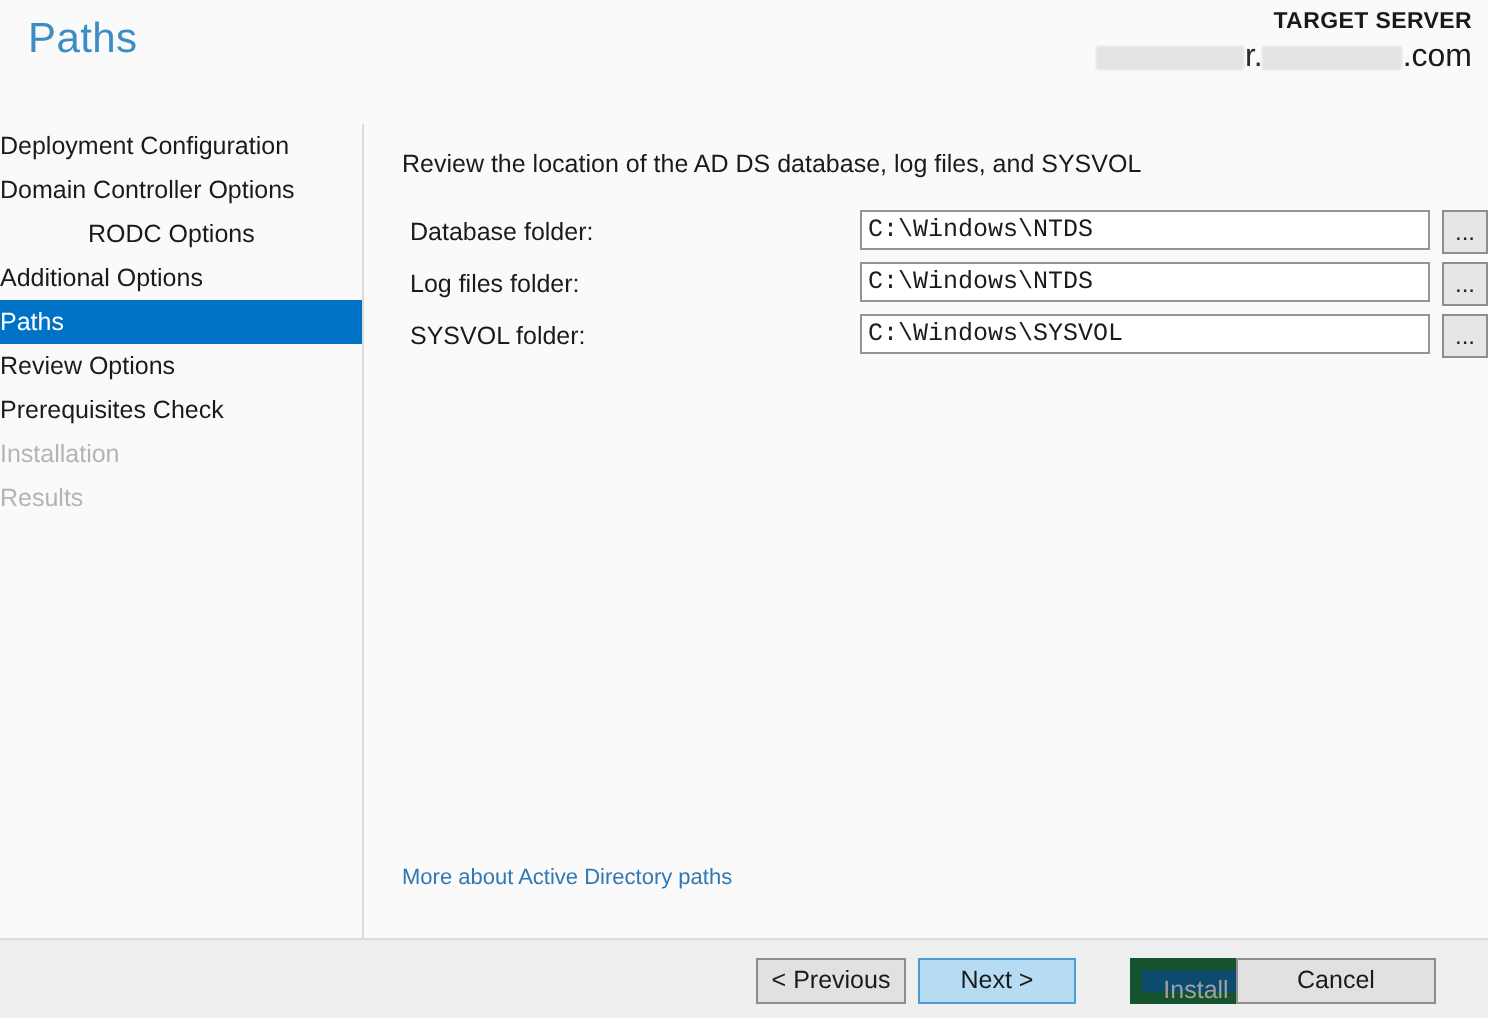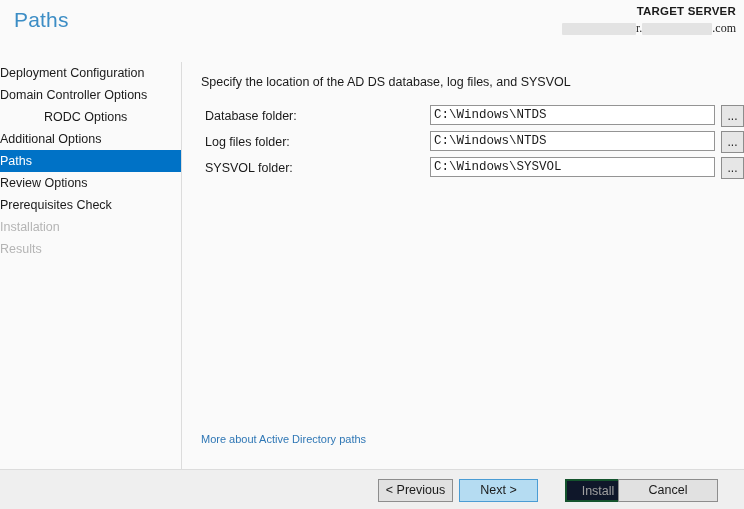--- a/index.html
+++ b/index.html
@@ -40,25 +40,24 @@
   }
   .target-server-label {
     display: block;
     font-size: 11.5px;
     font-weight: bold;
     color: #1a1a1a;
     letter-spacing: 0.2px;
   }
   .target-server-name {
     display: block;
-    font-size: 12px;
+    font-size: 16px;
     color: #1a1a1a;
     white-space: nowrap;
     margin-top: 2px;
-    font-family: Liberation Serif, serif;
   }
   .redact {
     display: inline-block;
     vertical-align: middle;
     height: 12px;
     background: #e3e3e3;
     border-radius: 1px;
     filter: blur(0.6px);
   }
   .redact.a { width: 74px; }
@@ -186,22 +185,22 @@
     padding: 0;
   }
   .btn-previous { left: 378px; width: 75px; }
   .btn-next {
     left: 459px; width: 79px;
     background: #b5dcf2;
     border: 1px solid #4a9cd4;
   }
   .btn-install {
     left: 565px; width: 66px;
-    background: #0f172a;
-    border: 2px solid #14532d;
+    background: #0c4a6e;
+    border: 6px solid #14532d;
     color: #a0a0a0;
   }
   .btn-cancel { left: 618px; width: 100px; }
 </style>
 </head>
 <body>
 
 <div class="header">
   <div class="page-title">Paths</div>
   <div class="target-server">
@@ -216,21 +215,21 @@
   <div class="nav-item indent"><span>RODC Options</span></div>
   <div class="nav-item"><span>Additional Options</span></div>
   <div class="nav-item selected"><span>Paths</span></div>
   <div class="nav-item"><span>Review Options</span></div>
   <div class="nav-item"><span>Prerequisites Check</span></div>
   <div class="nav-item disabled"><span>Installation</span></div>
   <div class="nav-item disabled"><span>Results</span></div>
 </div>
 
 <div class="content">
-  <div class="intro-text">Specify the location of the AD DS database, log files, and SYSVOL</div>
+  <div class="intro-text">Review the location of the AD DS database, log files, and SYSVOL</div>
 
   <div class="field-row r0">
     <span class="field-label">Database folder:</span>
     <input class="field-input" type="text" value="C:\Windows\NTDS" style="">
     <button class="browse-btn">...</button>
   </div>
 
   <div class="field-row r1">
     <span class="field-label">Log files folder:</span>
     <input class="field-input" type="text" value="C:\Windows\NTDS" style="">

